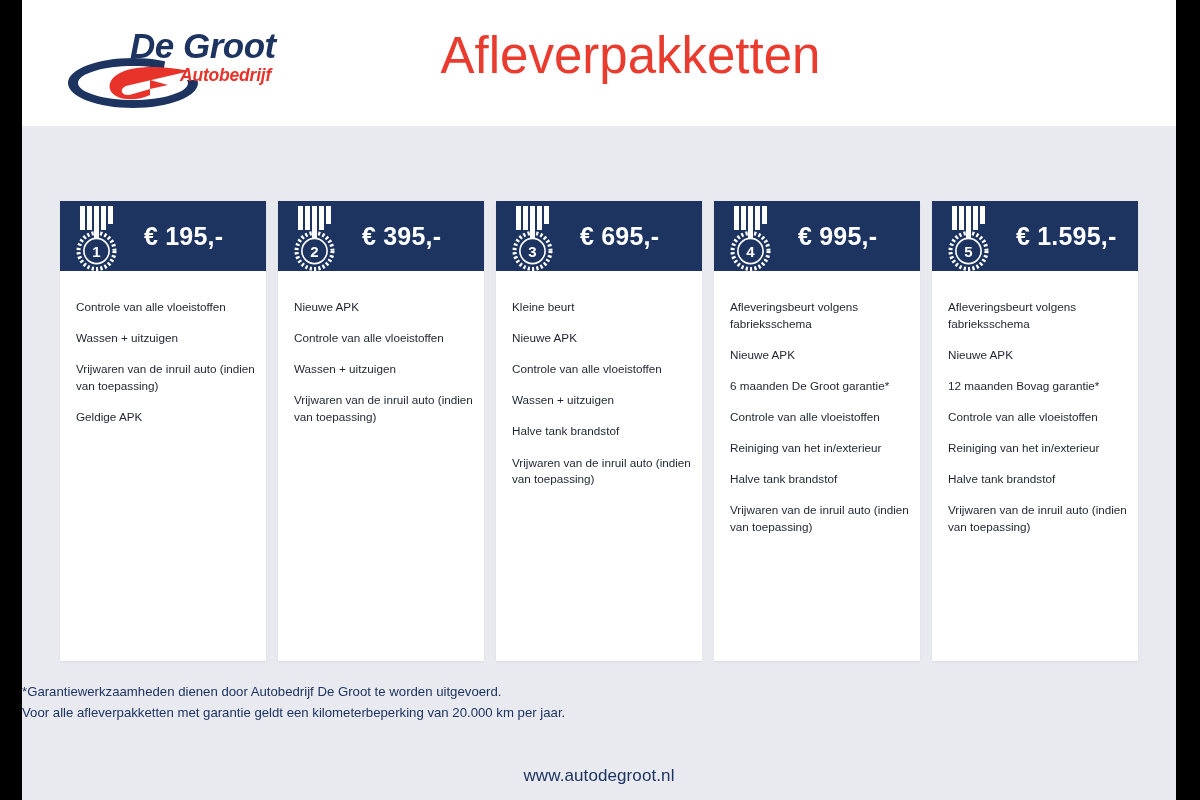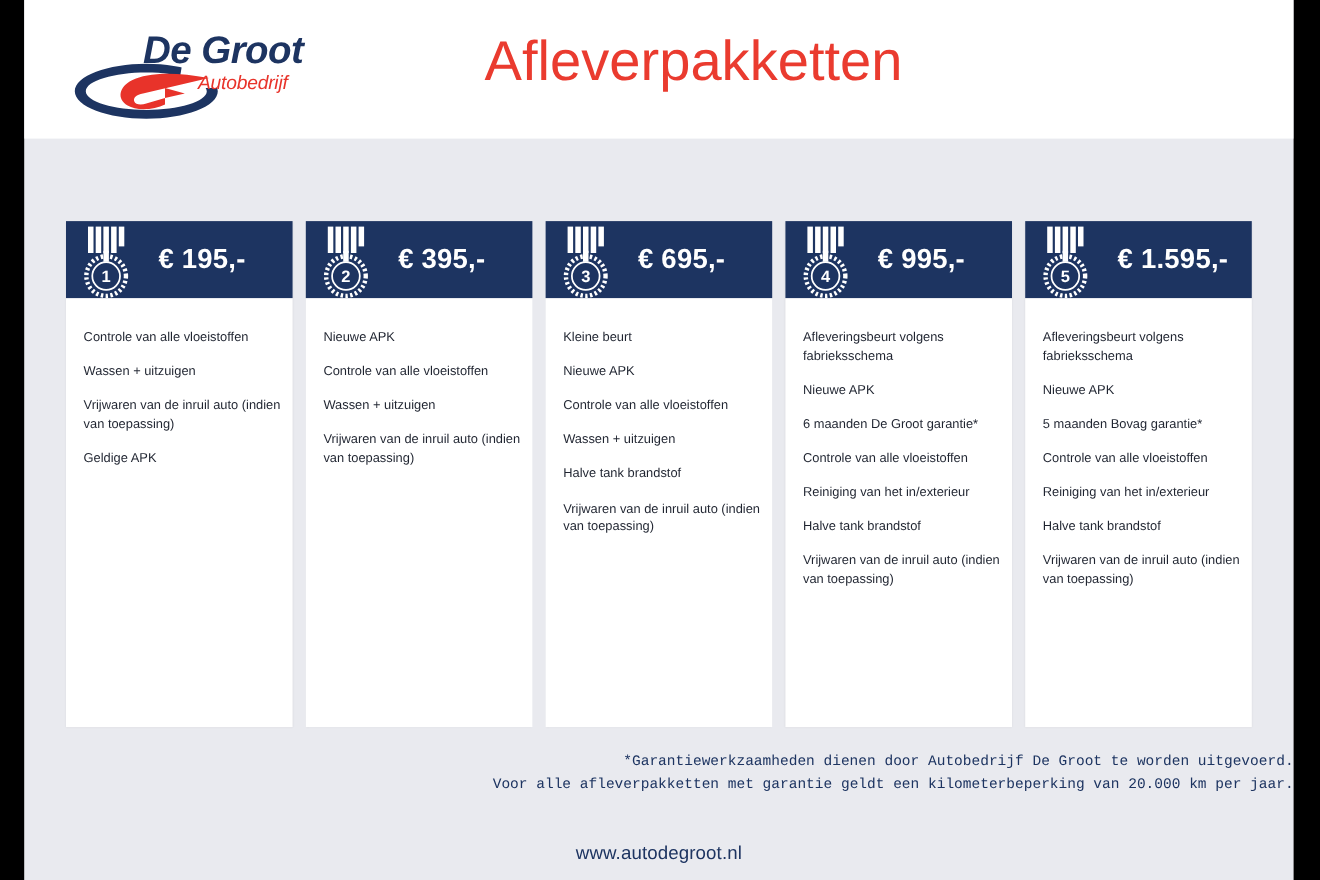--- a/index.html
+++ b/index.html
@@ -29,21 +29,21 @@
     width: 248px; height: 90px;
   }
   .logo-text {
     position: absolute; left: 72px; top: 4px;
     font-size: 35px; font-weight: 700; font-style: italic;
     color: #1d3461; letter-spacing: -0.5px;
     white-space: nowrap;
   }
   .logo-sub {
     position: absolute; left: 122px; top: 43px;
-    font-size: 17.5px; font-weight: 400; font-style: italic;
+    font-size: 17.5px; font-weight: 700; font-style: italic;
     color: #e8332a; letter-spacing: -0.2px;
     white-space: nowrap;
   }
   .logo-mark {
     position: absolute; left: 0px; top: 32px;
     width: 150px; height: 58px;
   }
   .page-title {
     position: absolute; left: 0; top: 26px;
     width: 1154px;
@@ -96,26 +96,25 @@
     font-size: 11.7px;
     line-height: 1.42;
     color: #1f2430;
     font-weight: 400;
   }
 
   
   .footer-note {
     position: absolute; left: 0; top: 681px;
     width: 1154px;
-    text-align: right;
+    text-align: left;
     color: #1d3461;
     font-size: 13.2px;
     line-height: 1.62;
     font-weight: 400;
-    font-family: Liberation Mono, monospace;
   }
   .footer-note div { white-space: nowrap; }
   .site-url {
     position: absolute; left: 0; top: 766px;
     width: 1154px;
     text-align: center;
     color: #1d3461;
     font-size: 17px; font-weight: 400;
     letter-spacing: 0.1px;
   }
@@ -266,21 +265,21 @@
           </g>
           <circle cx="22.5" cy="47" r="18" fill="none" stroke="#ffffff" stroke-width="4" stroke-dasharray="2.2 2.2"></circle>
           <circle cx="22.5" cy="47" r="12.6" fill="none" stroke="#ffffff" stroke-width="1.6"></circle>
           <text x="22.5" y="52.6" text-anchor="middle" font-family="Liberation Sans, sans-serif" font-size="15" font-weight="700" fill="#ffffff">5</text>
         </svg>
         <div class="price">€ 1.595,-</div>
       </div>
       <div class="card-body">
         <div class="feature">Afleveringsbeurt volgens fabrieksschema</div>
         <div class="feature">Nieuwe APK</div>
-        <div class="feature">5 maanden Bovag garantie*</div>
+        <div class="feature">12 maanden Bovag garantie*</div>
         <div class="feature">Controle van alle vloeistoffen</div>
         <div class="feature">Reiniging van het in/exterieur</div>
         <div class="feature">Halve tank brandstof</div>
         <div class="feature">Vrijwaren van de inruil auto (indien van toepassing)</div>
       </div>
     </div>
 
   </div>
 
   <div class="footer-note">

